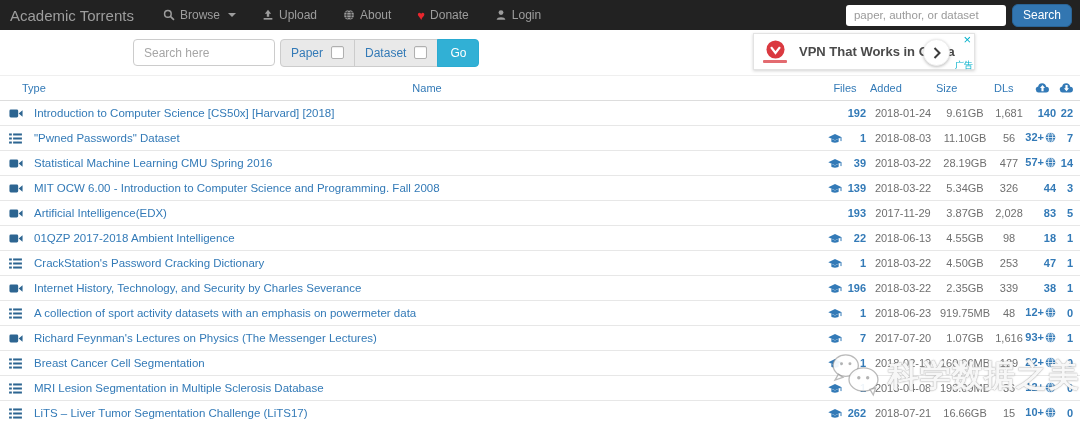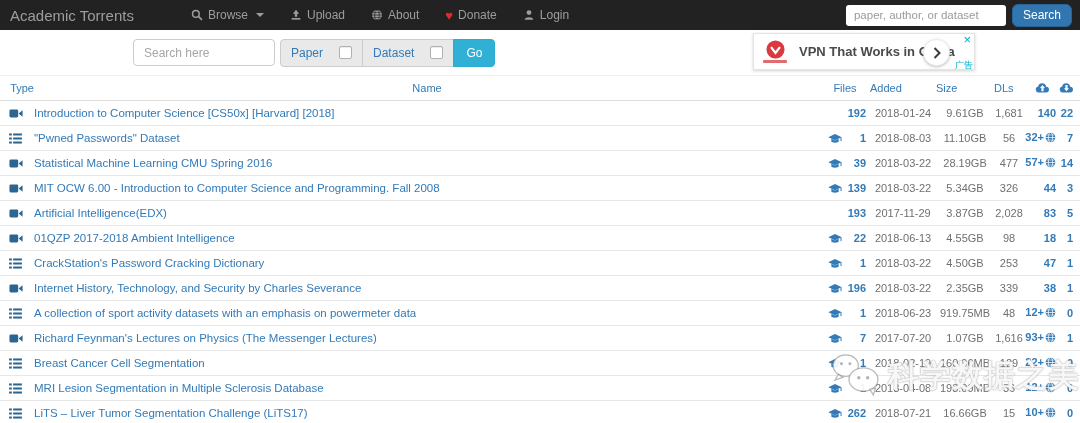--- a/index.html
+++ b/index.html
@@ -1,21 +1,21 @@
 <!DOCTYPE html>
 <html><head>
 <meta charset="utf-8">
 <style>
   * { margin:0; padding:0; box-sizing:border-box; }
   html,body { width:1080px; height:423px; overflow:hidden; background:#fff;
     font-family:"Liberation Sans", sans-serif; }
   .page { position:relative; width:1080px; height:423px; overflow:hidden; }
 
   
-  .navbar { height:30px; background:#222; display:flex; align-items:center;gap:28px; }
+  .navbar { height:30px; background:#222; display:flex; align-items:center; }
   .brand { color:#9d9d9d; font-size:15px; padding:0 16px 0 10px; white-space:nowrap; }
   .nav-items { display:flex; align-items:center; height:100%; }
   .nav-item { display:flex; align-items:center; gap:5px; color:#9d9d9d; font-size:12px;
     padding:16px 13px; height:100%; cursor:pointer; white-space:nowrap; }
   .nav-item svg { display:block; }
   .caret { width:0; height:0; border-left:4px solid transparent; border-right:4px solid transparent;
     border-top:4px solid #9d9d9d; margin-left:3px; }
   .heart { color:#e8262d; font-size:13px; line-height:1; }
   .nav-search { margin-left:auto; display:flex; align-items:center; gap:6px; padding-right:8px; }
   .nav-search input { width:160px; height:21px; border:none; border-radius:3px; padding:0 8px;
@@ -23,21 +23,21 @@
   .nav-search input::placeholder { color:#9a9a9a; }
   .btn-search { height:23px; background:#3276b1; border:1px solid #2a6496; border-radius:6px;
     color:#fff; font-size:12px; padding:0 10px; font-family:inherit; cursor:pointer; }
 
   
   .filterbar { height:45px; display:flex; align-items:center; background:#fff; position:relative; }
   .search-here { margin-left:133px; width:142px; height:27px; border:1px solid #ccc; border-radius:4px;
     padding:0 10px; font-size:12px; font-family:inherit; color:#333; outline:none; }
   .search-here::placeholder { color:#a6a6a6; }
   .fgroup { display:flex; margin-left:5px; }
-  .fbtn { height:28px; display:flex; align-items:center; gap:16px; background:#e9e9e9;
+  .fbtn { height:28px; display:flex; align-items:center; gap:8px; background:#e9e9e9;
     border:1px solid #ccc; color:#337ab7; font-size:12px; padding:0 10px; margin-left:-1px;
     cursor:pointer; white-space:nowrap; }
   .fbtn:first-child { border-radius:4px 0 0 4px; margin-left:0; }
   .cbox { width:13px; height:13px; background:#fff; border:1px solid #b0b0b0; border-radius:2px;
     box-shadow:inset 0 1px 1px rgba(0,0,0,.08); }
   .btn-go { height:28px; background:#31b0d5; border:1px solid #2aabd2; border-radius:0 4px 4px 0;
     color:#fff; font-size:12px; padding:0 12px; margin-left:-1px; font-family:inherit; cursor:pointer; }
 
   
   .ad { position:absolute; left:753px; top:33px; width:222px; height:37px; background:#fff;
@@ -50,21 +50,21 @@
     background:#fff; border:1px solid #eee; box-shadow:0 1px 3px rgba(0,0,0,.25);
     display:flex; align-items:center; justify-content:center; cursor:pointer; }
   .ad-close { position:absolute; right:3px; top:-1px; color:#00b0ca; font-size:13px; cursor:pointer; line-height:14px; }
   .ad-badge { position:absolute; right:1px; top:25px; color:#00b0ca; font-size:9px; }
 
   
   table { width:1080px; border-collapse:collapse; table-layout:fixed; font-size:11px; }
   thead th { color:#337ab7; font-weight:normal; font-size:11px; height:25px;
     border-top:1px solid #efefef; border-bottom:1px solid #ddd; vertical-align:middle; }
   tbody td { height:25px; border-bottom:1px solid #e7e7e7; vertical-align:middle; white-space:nowrap; overflow:hidden; }
-  th.h-type { text-align:right; padding-left:9px; }
+  th.h-type { text-align:left; padding-left:22px; }
   th.h-name { text-align:center; }
   th.h-files { text-align:center; }
   th.h-added, th.h-size, th.h-dls { text-align:left; }
   th.h-seed, th.h-leech { text-align:right; padding-right:6px; }
   td.c-type { padding-left:9px; color:#2d6591; }
   td.c-name { padding-right:6px; }
   .torrent-link { color:#337ab7; font-weight:normal; font-size:11.5px; text-decoration:none; }
   td.c-cap { text-align:right; color:#337ab7; }
   td.c-files { text-align:right; padding-right:4px; }
   td.c-added { text-align:center; }

